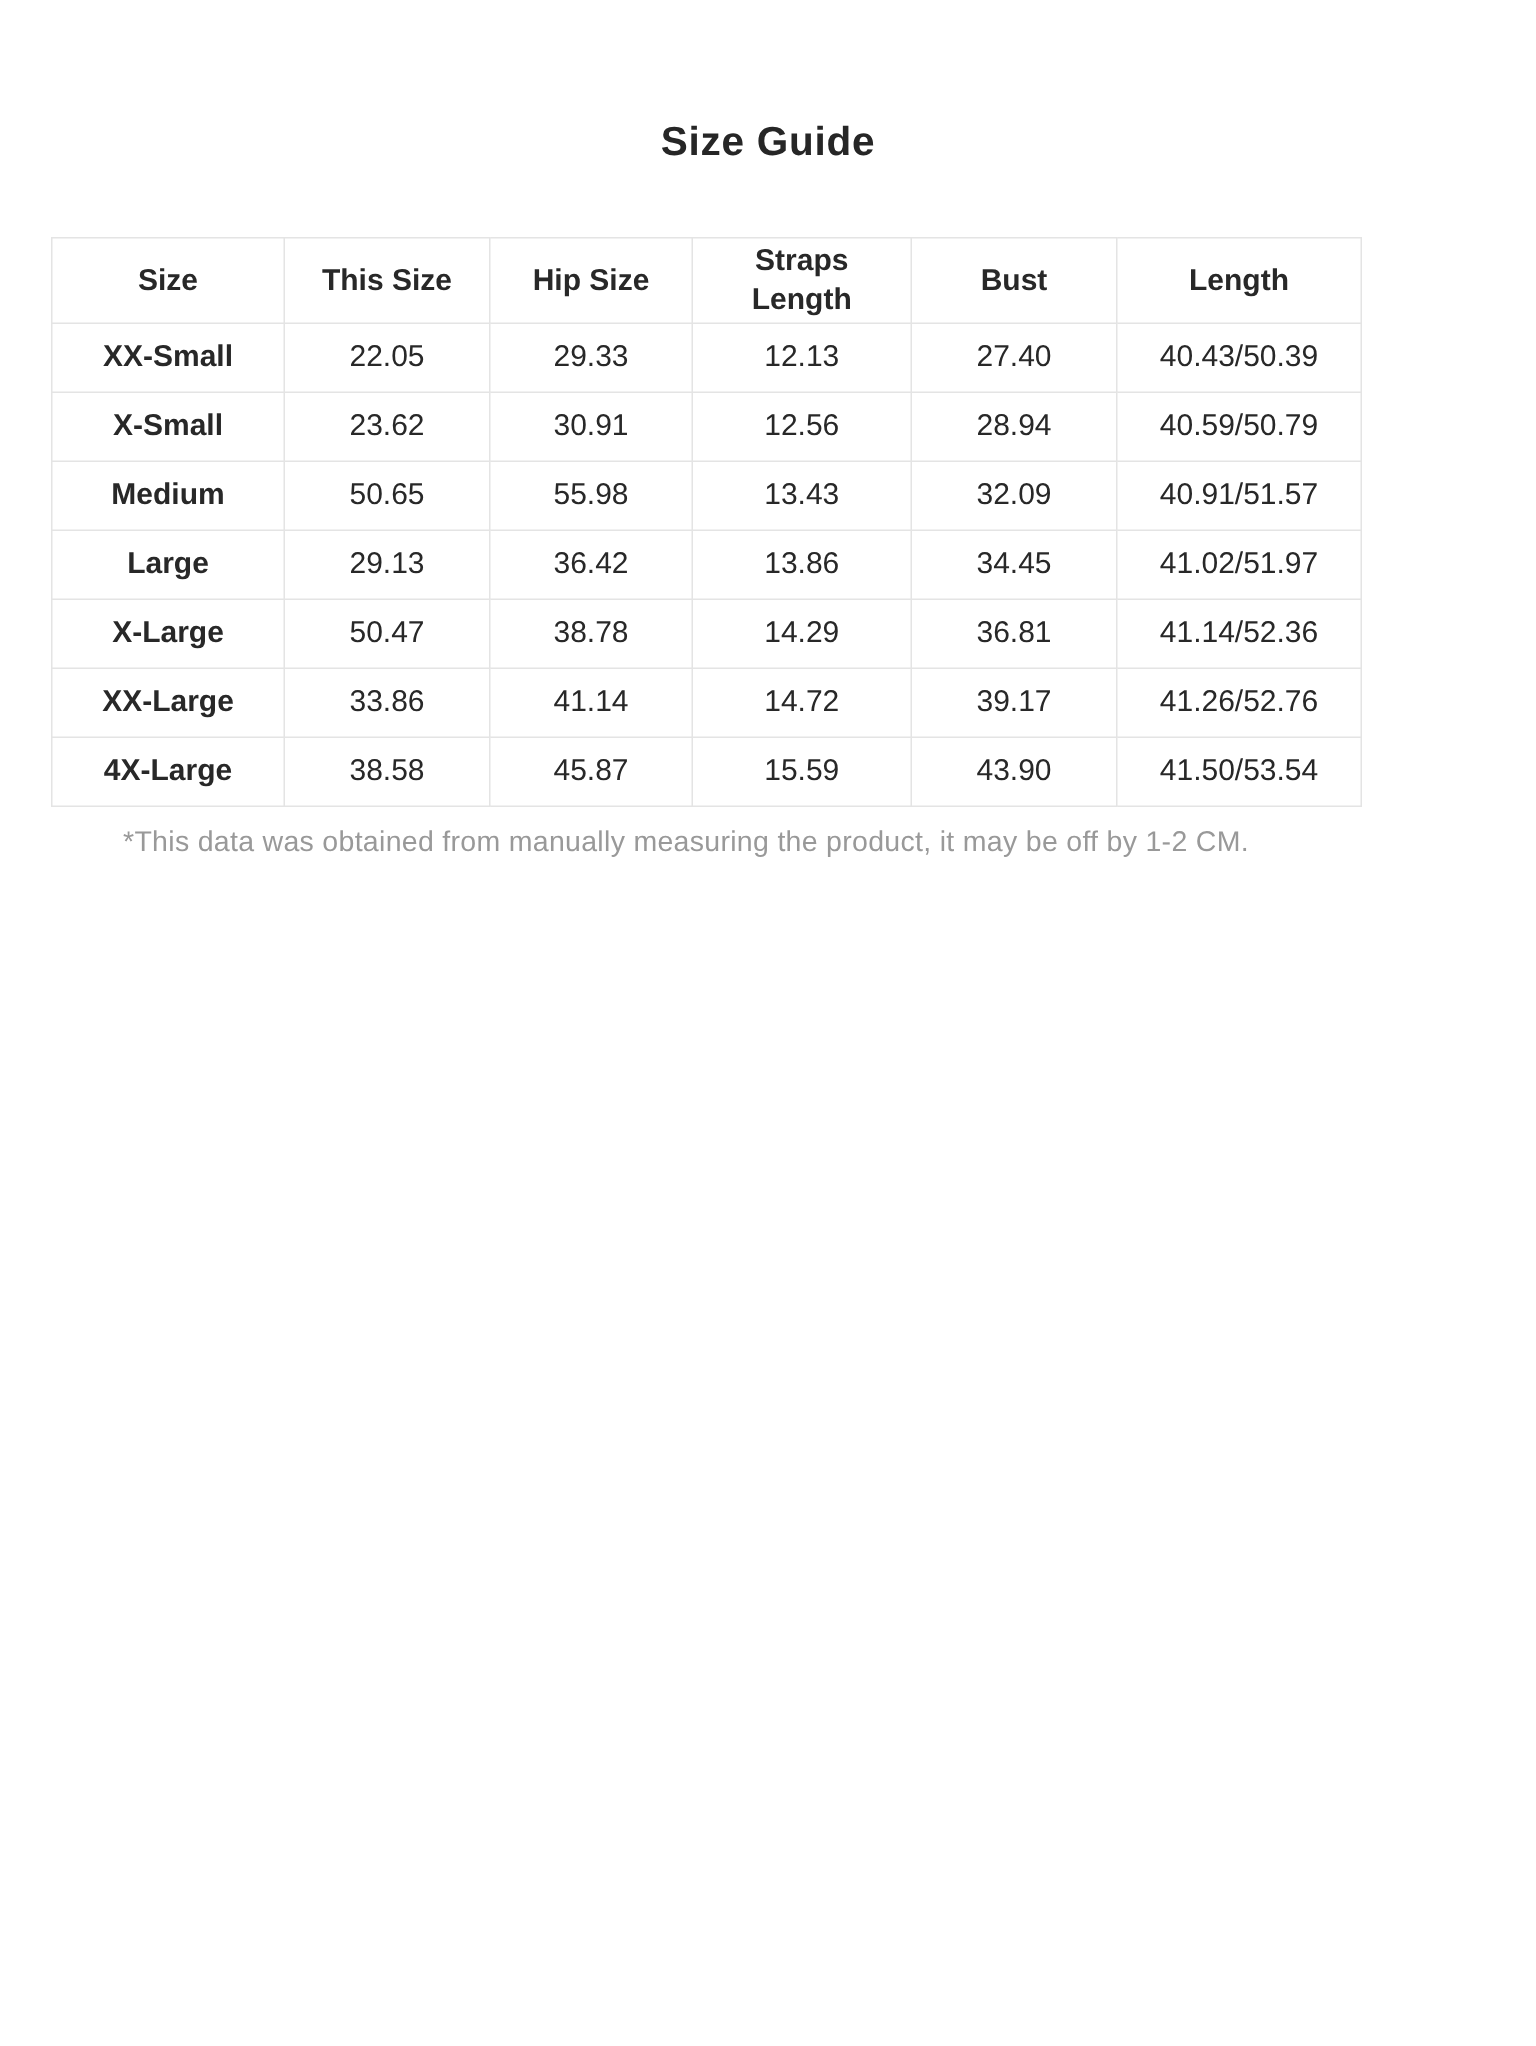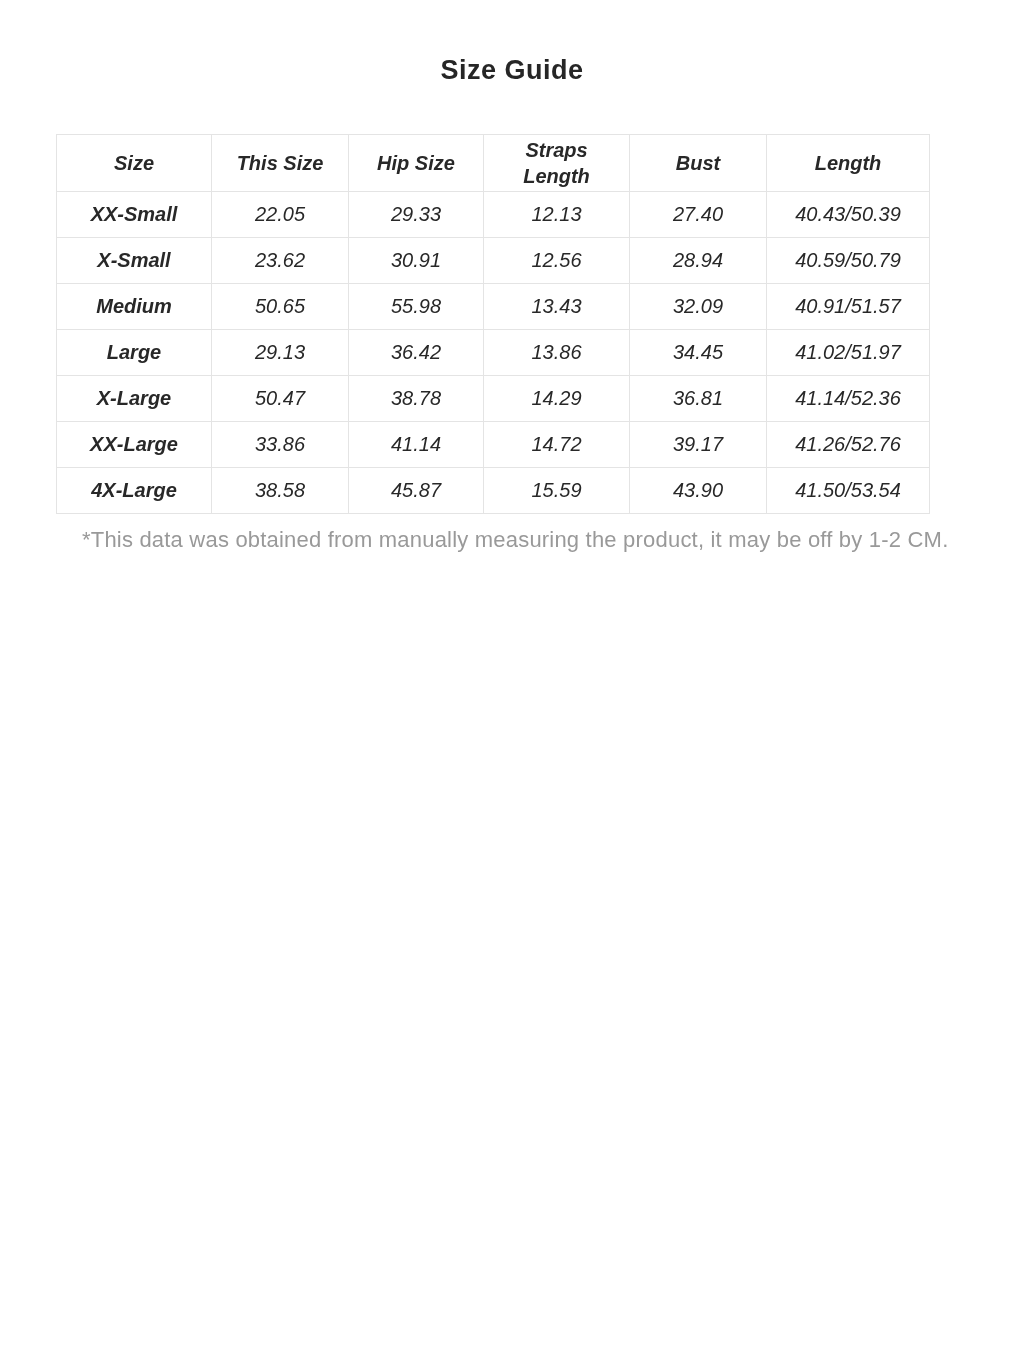--- a/index.html
+++ b/index.html
@@ -7,37 +7,36 @@
     width: 1024px;
     height: 1364px;
     background: #ffffff;
     font-family: "Liberation Sans", "DejaVu Sans", sans-serif;
     color: #282828;
   }
   .page {
     width: 1024px;
     height: 1096px;
     background: #ffffff;
-    padding-top: 55px;
+    padding-top: 79px;
   }
   .page-title {
     text-align: center;
     font-size: 27px;
     font-weight: 700;
     letter-spacing: 0.5px;
     color: #262626;
     line-height: 31px;
     margin-bottom: 48px;
   }
   table.size-guide {
     border-collapse: collapse;
     table-layout: fixed;
     width: 873px;
-    margin-left: 56px;
-    font-style: italic;
+    margin-left: 34px;
   }
   table.size-guide th,
   table.size-guide td {
     border: 1px solid #e4e4e4;
     text-align: center;
     vertical-align: middle;
     font-size: 20px;
     color: #282828;
     padding: 2px 6px;
     overflow: hidden;
@@ -49,21 +48,21 @@
   }
   table.size-guide td {
     height: 46px;
     font-weight: 400;
   }
   table.size-guide td.size-label {
     font-weight: 700;
   }
   .footnote {
     margin: 13px 0 0 82px;
-    font-size: 22px;
+    font-size: 19px;
     color: #999999;
     letter-spacing: 0.2px;
   }
 </style>
 </head>
 <body>
 
 <div class="page">
 
   <h1 class="page-title">Size Guide</h1>

